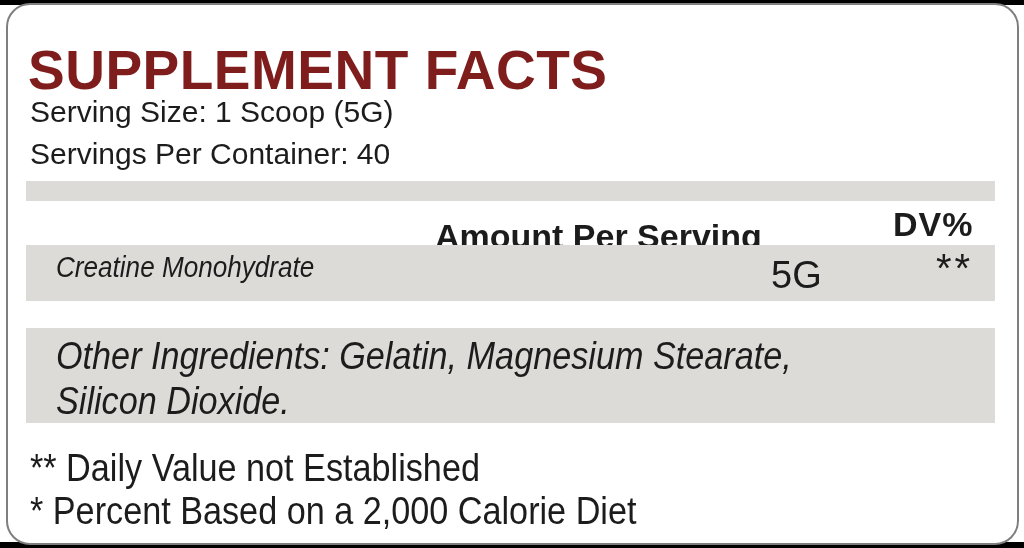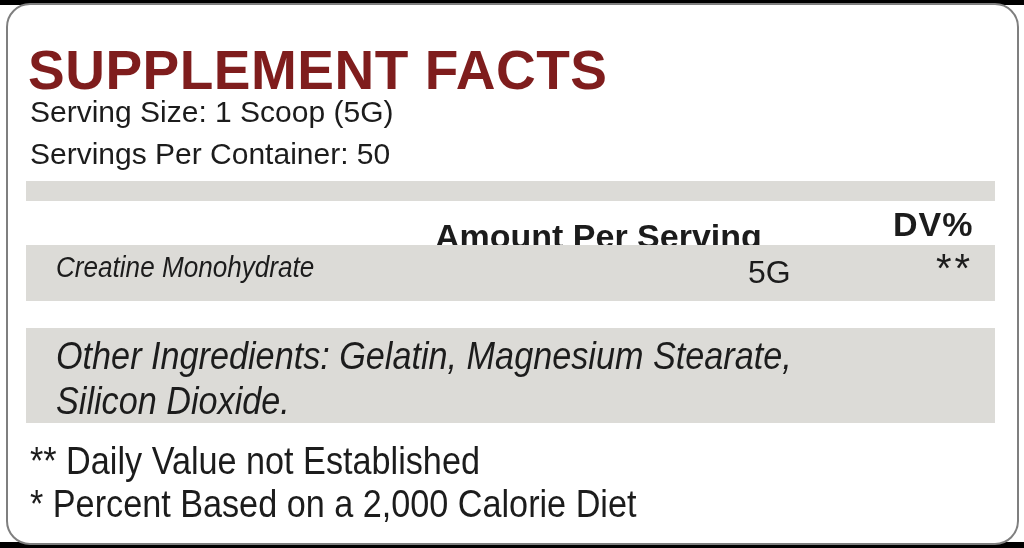--- a/index.html
+++ b/index.html
@@ -30,29 +30,29 @@
 
   .shade { position:absolute; background:#dcdbd7; }
   .band { left:26px; top:181px; width:969px; height:20px; }
 
   .colhead { font-size:34px; font-weight:bold; top:205px; }
   .colhead-amount { left:435px;margin-top:12px; }
   .colhead-dv { left:893px; letter-spacing:1px; }
 
   .row1 { left:26px; top:245px; width:969px; height:56px; }
   .ing-name { left:56px; top:251px; font-size:29px; font-style:italic; }
-  .ing-amount { left:748px; top:254px; font-size:32px; }
+  .ing-amount { left:771px; top:254px; font-size:38px; }
   .ing-dv { left:936px; top:246px; font-size:40px; letter-spacing:3px; }
 
   .obox { left:26px; top:328px; width:969px; height:95px; }
   .obox-line { font-size:38px; font-style:italic; }
   .obox-l1 { left:56px; top:335px; }
   .obox-l2 { left:56px; top:380px; }
 
-  .footnote { font-size:38px; }
+  .footnote { font-size:38px;margin-top:7px; }
   .fn1 { left:30px; top:440px; }
   .fn2 { left:30px; top:483px; }
 
   
   .cond {
     display:inline-block;
     transform:scaleX(0.9);
     transform-origin:left top;
     white-space:nowrap;
   }
@@ -61,21 +61,21 @@
 <body>
 
 <div class="edge edge-top"></div>
 <div class="edge edge-bottom"></div>
 
 <div class="panel"></div>
 
 <div class="abs title">SUPPLEMENT FACTS</div>
 
 <div class="abs serving-line serving-size">Serving Size: 1 Scoop (5G)</div>
-<div class="abs serving-line servings-per">Servings Per Container: 50</div>
+<div class="abs serving-line servings-per">Servings Per Container: 40</div>
 
 <div class="shade band"></div>
 
 <div class="abs colhead colhead-amount">Amount Per Serving</div>
 <div class="abs colhead colhead-dv">DV%</div>
 
 <div class="shade row1"></div>
 <div class="abs ing-name"><span class="cond">Creatine Monohydrate</span></div>
 <div class="abs ing-amount">5G</div>
 <div class="abs ing-dv">**</div>

